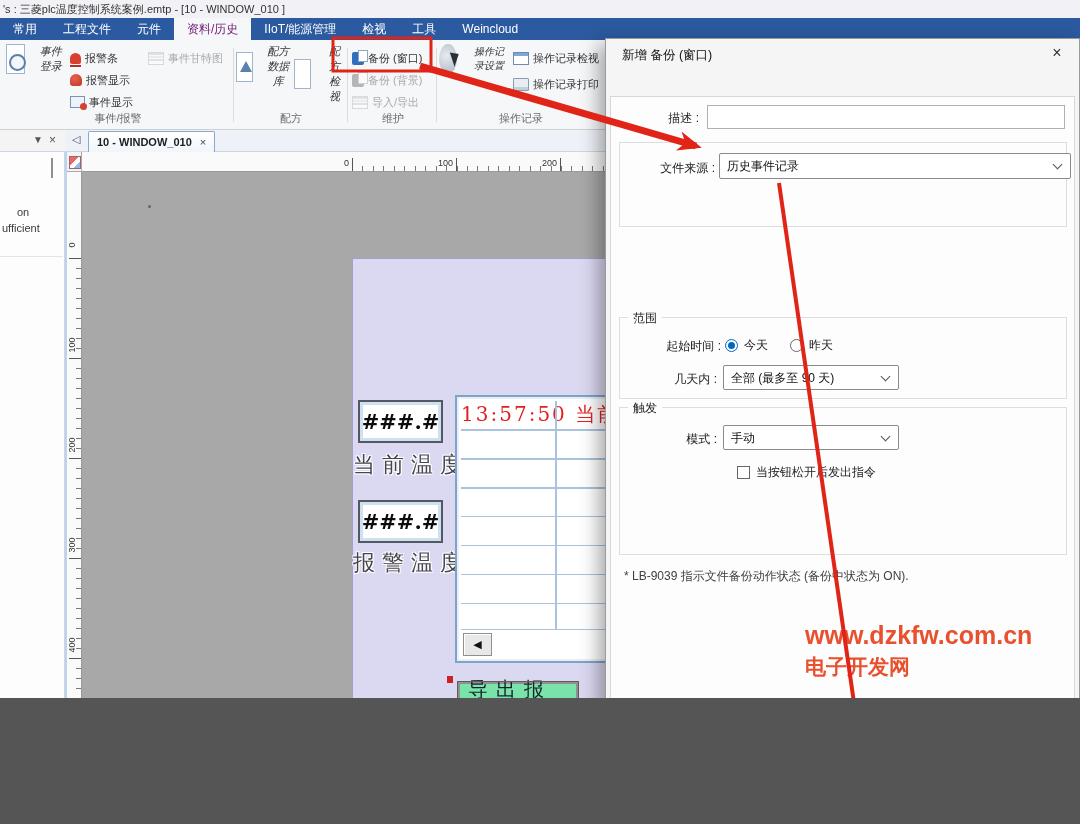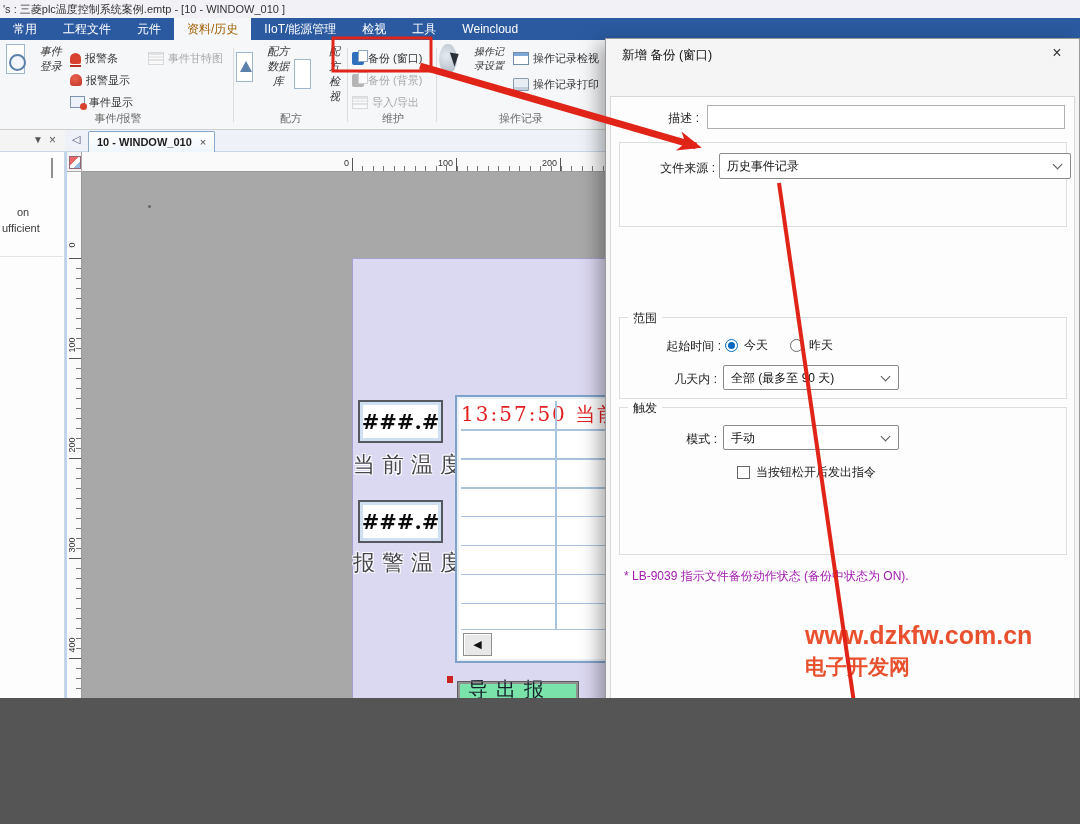--- a/index.html
+++ b/index.html
@@ -5,21 +5,21 @@
   html,body{margin:0;padding:0;background:#555;}
   .screen{position:relative;width:1080px;height:698px;overflow:hidden;background:#a8a8a8;
     font-family:"Liberation Sans",sans-serif;font-size:12px;color:#222;}
   .abs{position:absolute;}
 
   
   .titlebar{left:0;top:0;width:100%;height:18px;background:#f2f1f6;color:#333;
     font-size:11px;line-height:18px;padding-left:3px;box-sizing:border-box;}
   .menubar{left:0;top:18px;width:100%;height:22px;background:#2b5aa0;display:flex;color:#fff;font-size:12px;}
   .menu-item{padding:0 13px;line-height:22px;cursor:default;white-space:nowrap;}
-  .menu-item.active{background:#f6f7f9;color:#a16207;}
+  .menu-item.active{background:#f6f7f9;color:#701a75;}
 
   
   .ribbon{left:0;top:40px;width:100%;height:90px;background:#f6f7f9;border-bottom:1px solid #cfcfcf;box-sizing:border-box;}
   .rgroup{position:absolute;top:2px;height:86px;}
   .grplabel{position:absolute;bottom:2px;left:0;right:0;text-align:center;font-size:11px;color:#6a6a6a;}
   .rdiv{position:absolute;top:8px;height:74px;width:1px;background:#dcdcdc;}
   .bigbtn{position:absolute;display:flex;flex-direction:row;align-items:center;gap:14px;font-size:11px;color:#333;text-align:center;font-style:italic;}
   .smallbtn{position:absolute;display:flex;align-items:center;gap:4px;font-size:11px;color:#333;height:20px;white-space:nowrap;}
   .dis{color:#a9a9a9;}
   .dis .ic{filter:grayscale(1);opacity:.45;}
@@ -118,21 +118,21 @@
   .legend{position:absolute;top:-8px;left:8px;background:#fdfdfd;padding:0 5px;font-size:12px;color:#222;}
   .sel{position:absolute;background:#fff;border:1px solid #8a8a8a;border-radius:2px;box-sizing:border-box;
     font-size:12px;color:#111;line-height:24px;padding:0 24px 0 7px;white-space:nowrap;overflow:hidden;}
   .sel .car{position:absolute;right:9px;top:7px;width:6px;height:6px;border-right:1.5px solid #555;border-bottom:1.5px solid #555;transform:rotate(45deg);}
   .radio{position:absolute;display:flex;align-items:center;gap:6px;font-size:12px;}
   .rdot{width:13px;height:13px;border:1px solid #666;border-radius:50%;background:#fff;position:relative;box-sizing:border-box;}
   .rdot.on{border:1px solid #0067c0;}
   .rdot.on::after{content:"";position:absolute;left:2px;top:2px;width:7px;height:7px;background:#0067c0;border-radius:50%;}
   .cbrow{position:absolute;display:flex;align-items:center;gap:6px;font-size:12px;}
   .cb{width:13px;height:13px;border:1px solid #666;background:#fff;box-sizing:border-box;}
-  .note{position:absolute;font-size:12px;color:#a21caf;}
+  .note{position:absolute;font-size:12px;color:#404040;}
   .dwm1{position:absolute;font-weight:bold;font-size:25px;color:#e8502e;white-space:nowrap;}
   .dwm2{position:absolute;font-weight:bold;font-size:21px;color:#e8502e;white-space:nowrap;}
   .dlg-footer{position:absolute;left:0;right:0;bottom:0;height:43px;background:#f2f2f2;border-top:1px solid #e0e0e0;}
   .btn{position:absolute;width:74px;height:26px;background:#fef9c3;border:1px solid #bfbfbf;border-radius:4px;
     text-align:center;line-height:24px;font-size:12px;color:#111;box-sizing:border-box;text-decoration:underline;}
   .btn.primary{border:1.6px solid #0067c0;}
 
   .overlay{position:absolute;left:0;top:0;width:1080px;height:824px;z-index:60;pointer-events:none;}
 </style>
 </head>

